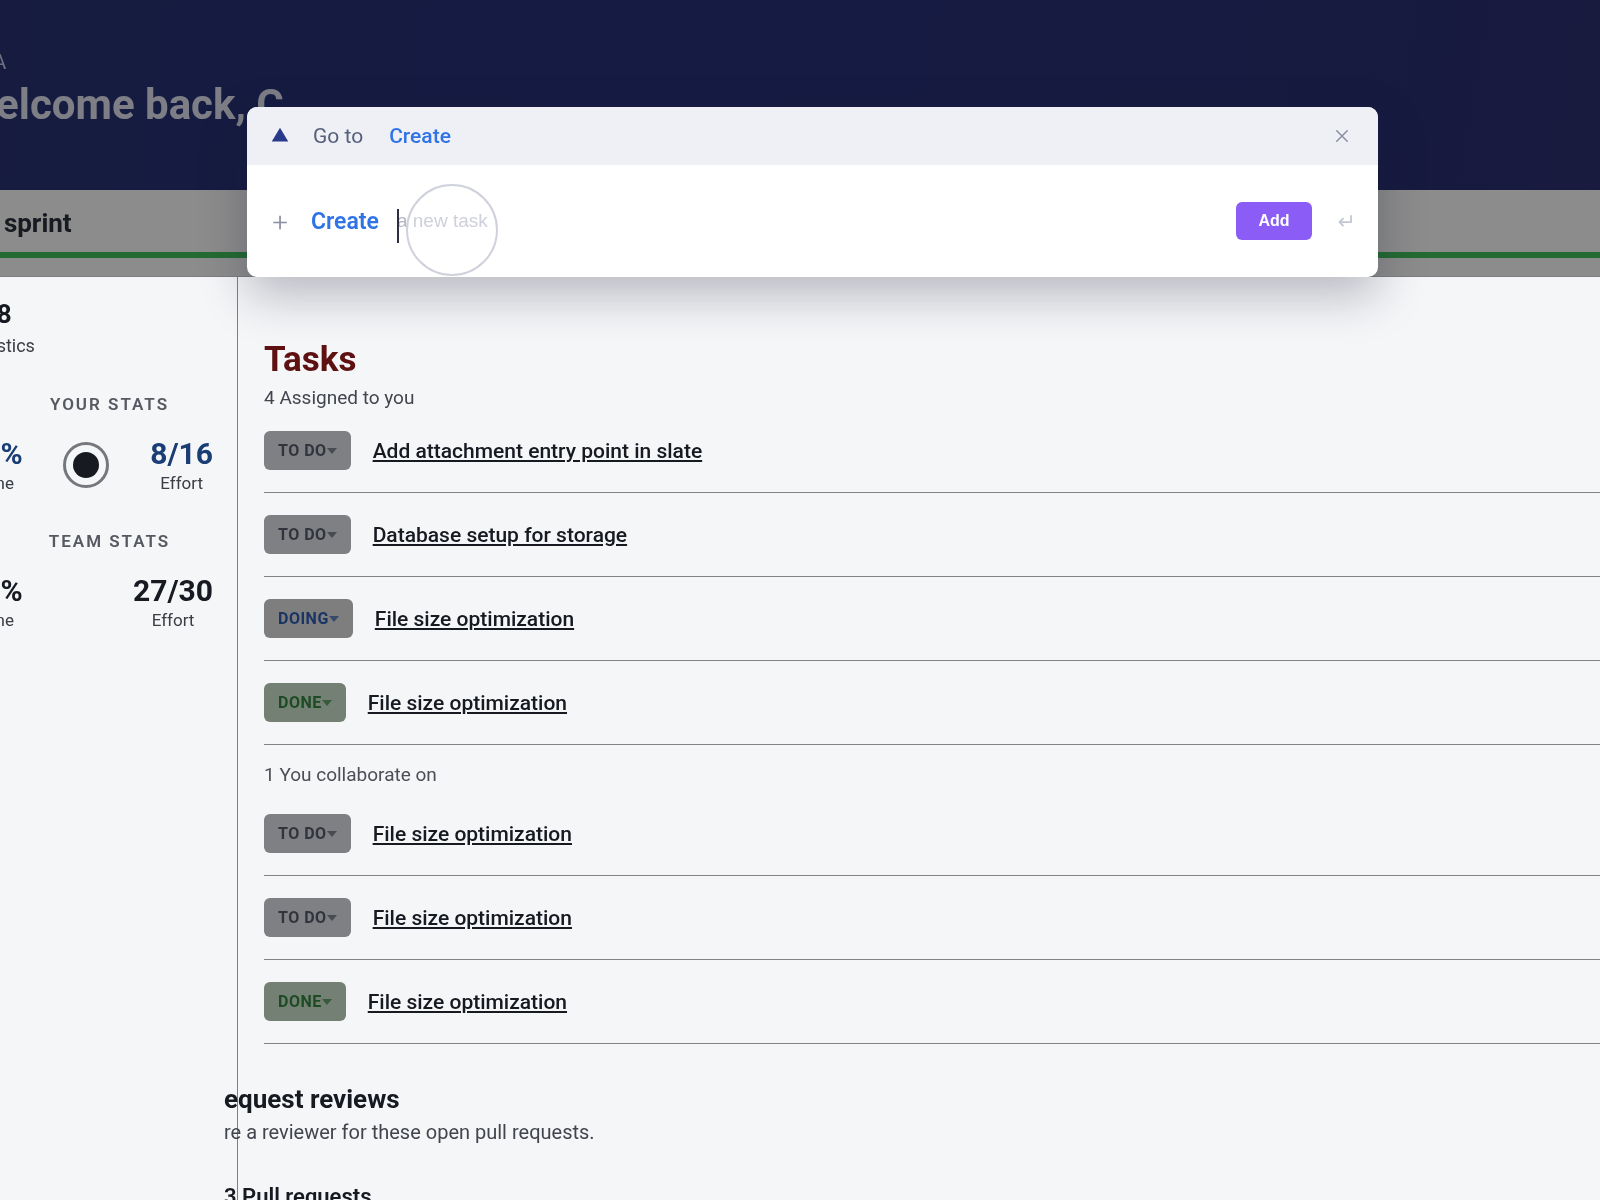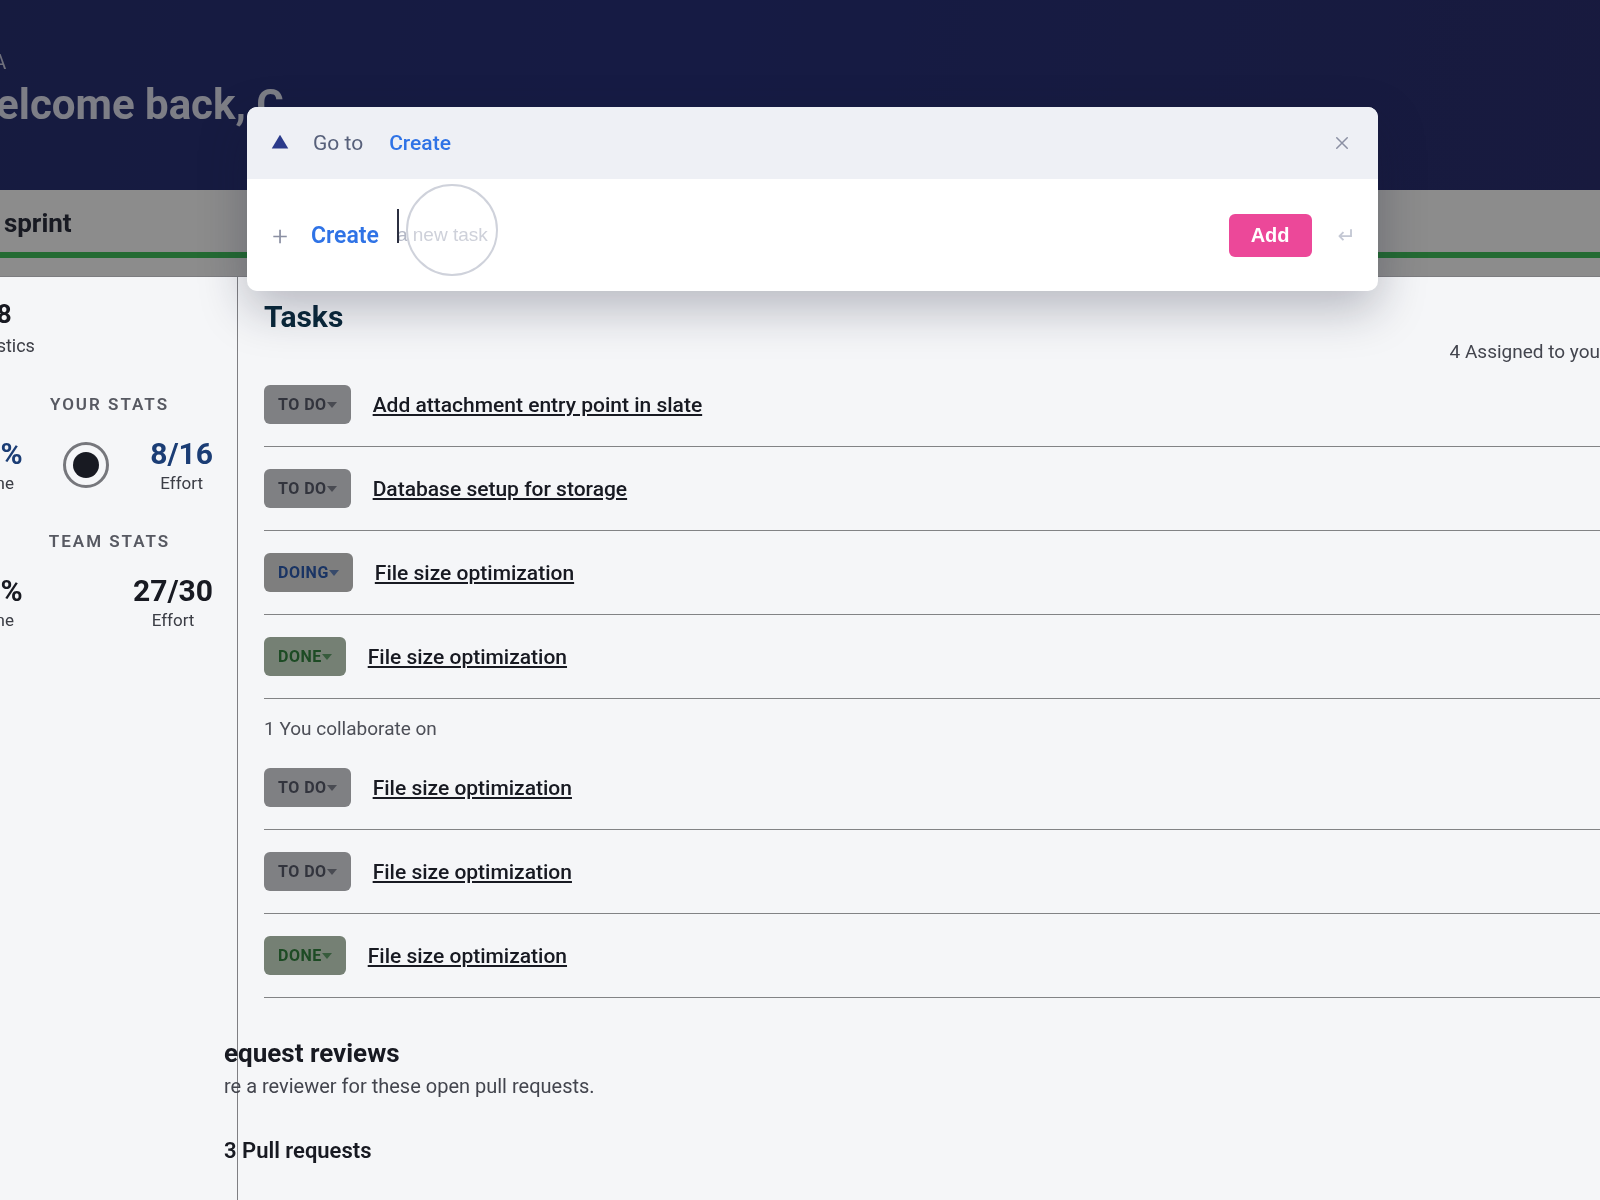--- a/index.html
+++ b/index.html
@@ -40,22 +40,22 @@
   .side .stat-row.left-bleed{ margin-left:-40px; }
   .stat-block{ text-align:center;}
   .stat-big{ font-size:30px; font-weight:700; }
   .stat-sub{ font-size:17px; color:#6c7080; margin-top:2px;}
   .stat-blue .stat-big{ color:#2a6fe0;}
   .stat-dark .stat-big{ color:#2b2f40;}
   .avatar-ring{ width:46px; height:46px; border-radius:50%; border:3px solid #d6d8e3; display:flex; align-items:center; justify-content:center;}
   .avatar-ring .dot{ width:26px; height:26px; border-radius:50%; background:#2b2f40;}
 
   .main{ flex:1; padding:22px 0 40px 26px; }
-  .main h2.tasks-h{ font-size:30px; font-weight:700; color:#0c4a6e;}
-  .main .sub{ font-size:19px; color:#7a7e90; margin-top:6px;text-align:right;}
+  .main h2.tasks-h{ font-size:35px; font-weight:700; color:#b91c1c;margin-top:40px;}
+  .main .sub{ font-size:19px; color:#7a7e90; margin-top:6px;}
   .task-row{ display:flex; align-items:center; gap:22px; padding:22px 0; border-bottom:1px solid #eceef3;}
   .task-row:last-child{ border-bottom:none;}
   .status-pill{
     display:inline-flex; align-items:center; gap:0;
     font-size:16px; font-weight:700; letter-spacing:0.5px;
     padding:10px 14px; border-radius:6px;
     color:#5d6170; background:#e6e8ef;
   }
   .status-pill .caret{ width:0;height:0;border-left:5px solid transparent;border-right:5px solid transparent;border-top:6px solid currentColor; opacity:.7;}
   .status-todo{ background:#e6e8ef; color:#5b5f70;}
@@ -70,21 +70,21 @@
   .pr-count{ font-size:22px; font-weight:600; color:#2b2f40; margin-top:40px;}
 
   
   .modal-backdrop{ position:absolute; inset:0; background:rgba(20,22,30,0); }
   .modal{
     position:absolute; left:247px; top:107px; width:1131px;
     background:#fff; border-radius:10px; box-shadow:0 18px 48px rgba(20,25,50,.28);
     overflow:hidden;
   }
   .modal-head{
-    height:72px; background:#eef0f5; display:flex; align-items:center; padding:0 22px;
+    height:58px; background:#eef0f5; display:flex; align-items:center; padding:0 22px;
   }
   .modal-head .logo{
     width:22px;height:22px; margin-right:22px; position:relative;
   }
   .modal-head .logo svg{ display:block;}
   .modal-head .tab{
     font-size:21px; color:#57607a; margin-right:26px; cursor:pointer;
   }
   .modal-head .tab.active{ color:#2f73e6; font-weight:500;}
   .modal-head .close{
@@ -95,21 +95,21 @@
     height:112px; display:flex; align-items:center; padding:0 22px; gap:16px;
   }
   .plus-ic{ width:22px;height:22px; color:#8b90a3; display:flex;align-items:center;justify-content:center; font-size:26px; font-weight:300;}
   .create-word{ font-size:23px; color:#2f73e6; font-weight:600; margin-left:4px;}
   .create-input{
     flex:1; border:none; outline:none; font-size:19px; color:#2b2f40;
     padding:6px 2px;
   }
   .create-input::placeholder{ color:#b4b8c6; font-weight:400;}
   .add-btn{
-    background:#ec4899; color:#fff; font-size:20px; font-weight:600;
+    background:#8b5cf6; color:#fff; font-size:16px; font-weight:600;
     border:none; border-radius:6px; padding:10px 22px; cursor:pointer;
   }
   .enter-ic{ color:#c4c8d4; font-size:22px; margin-left:10px;}
 
   
   .focus-ring{
     position:absolute; width:92px; height:92px; border-radius:50%;
     border:2px solid #cfd2db; background:rgba(255,255,255,.35);
     left:406px; top:184px; pointer-events:none;
   }

